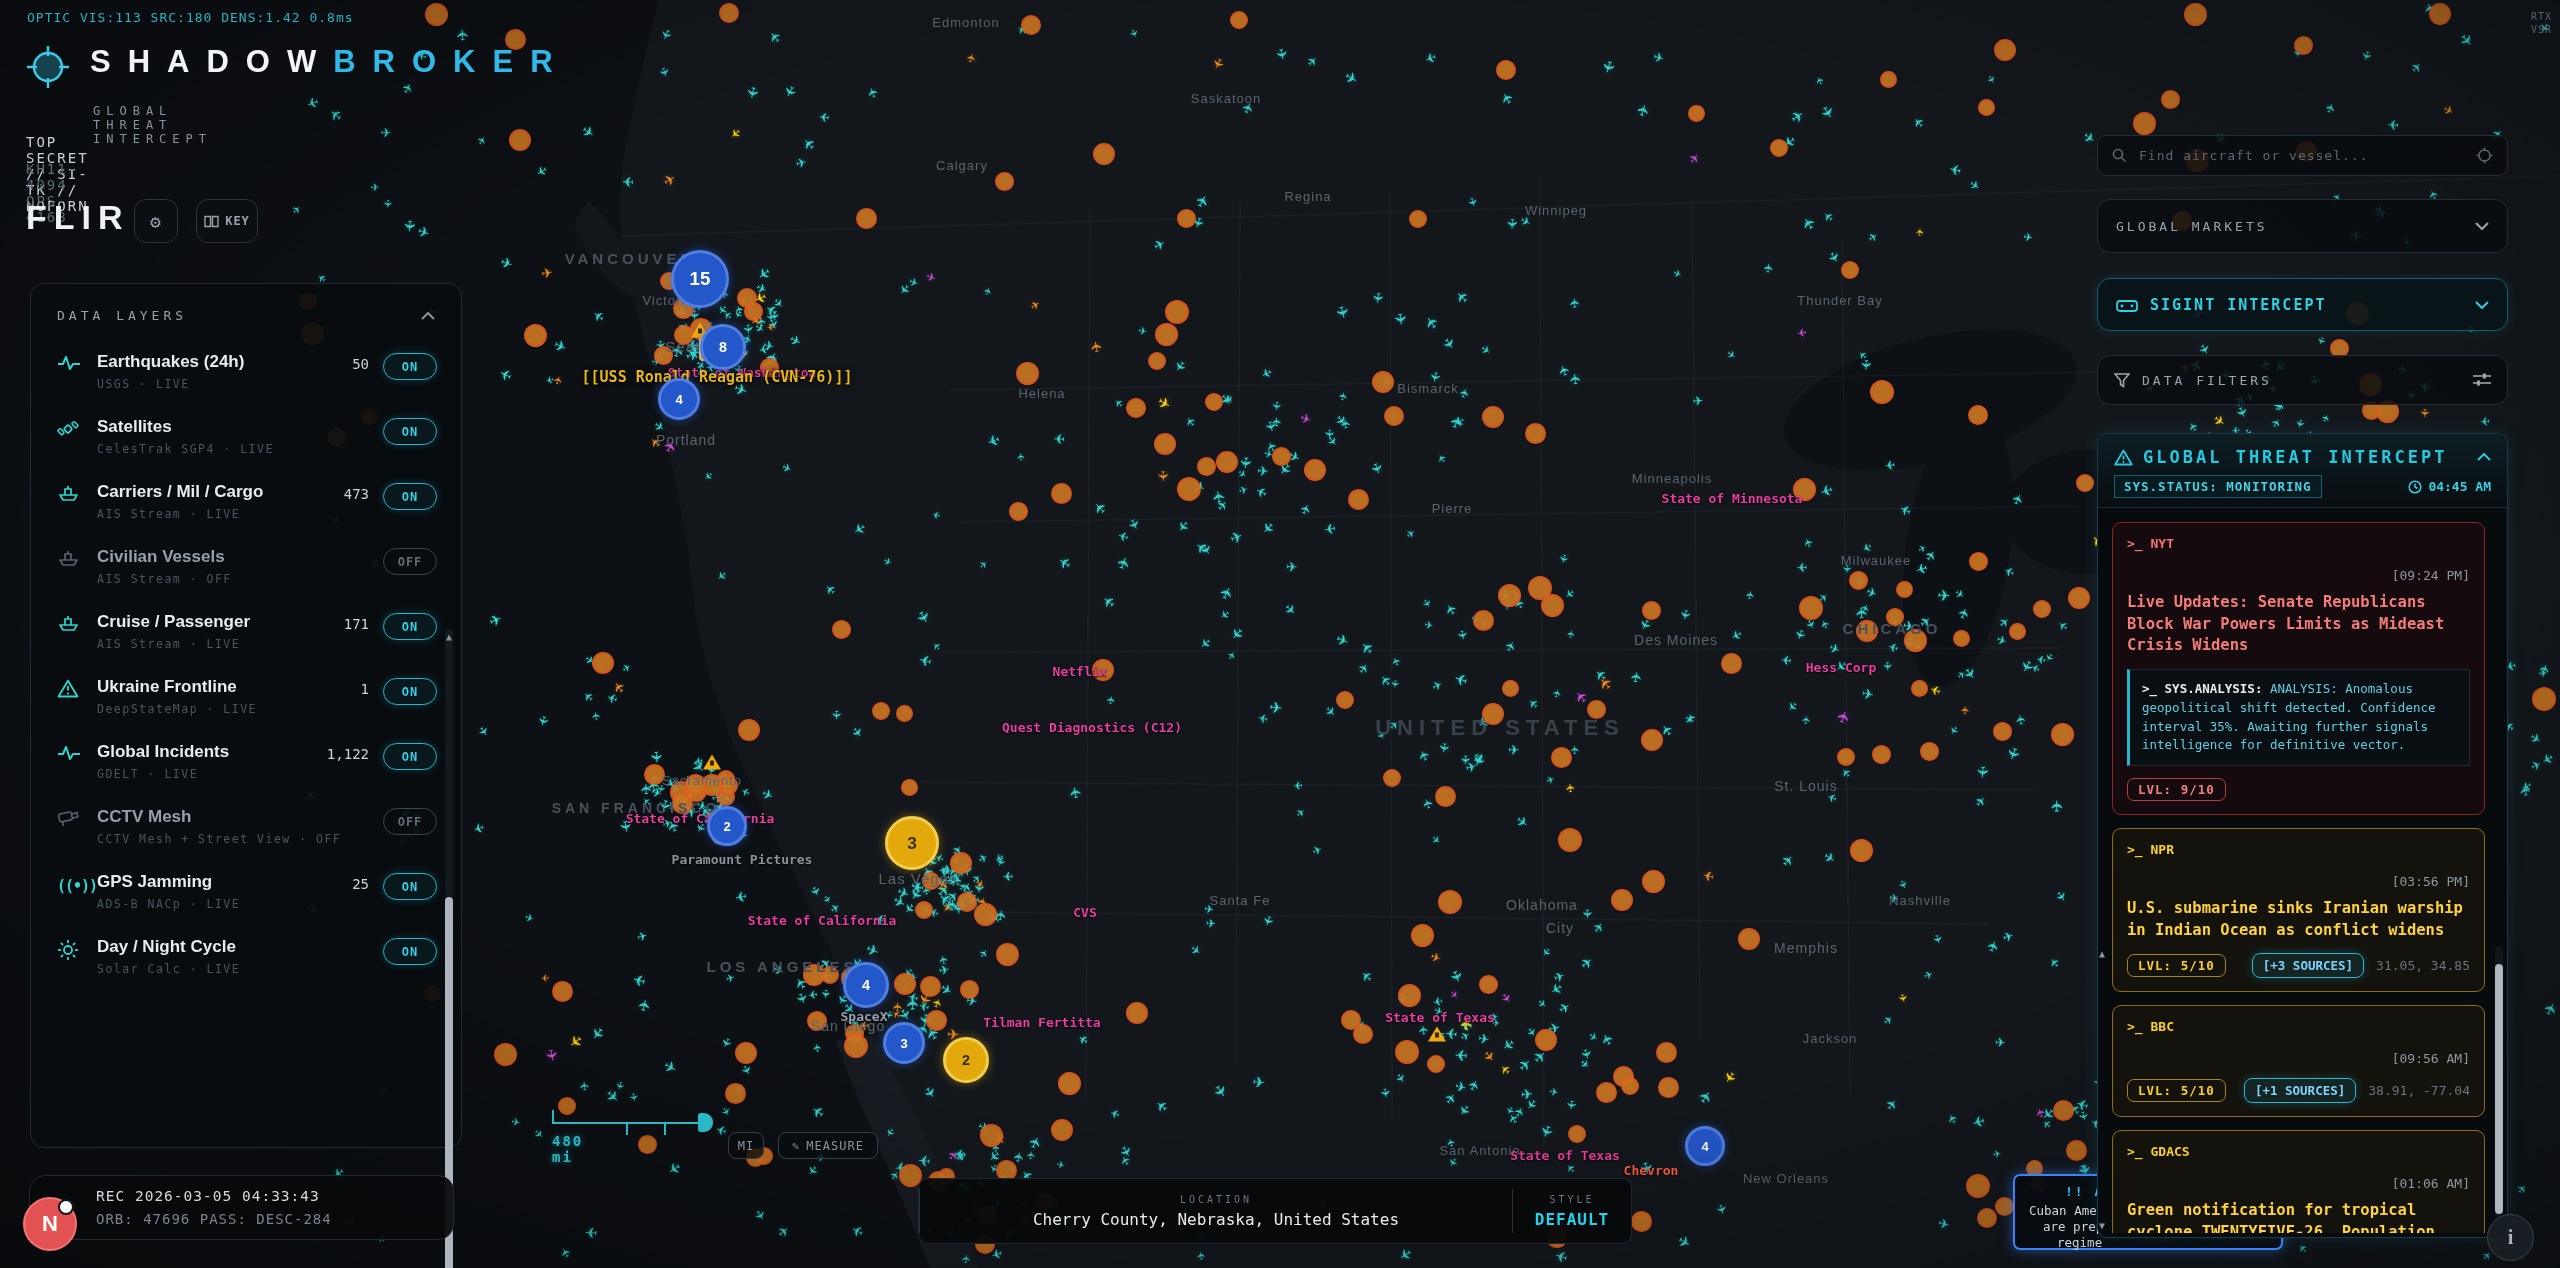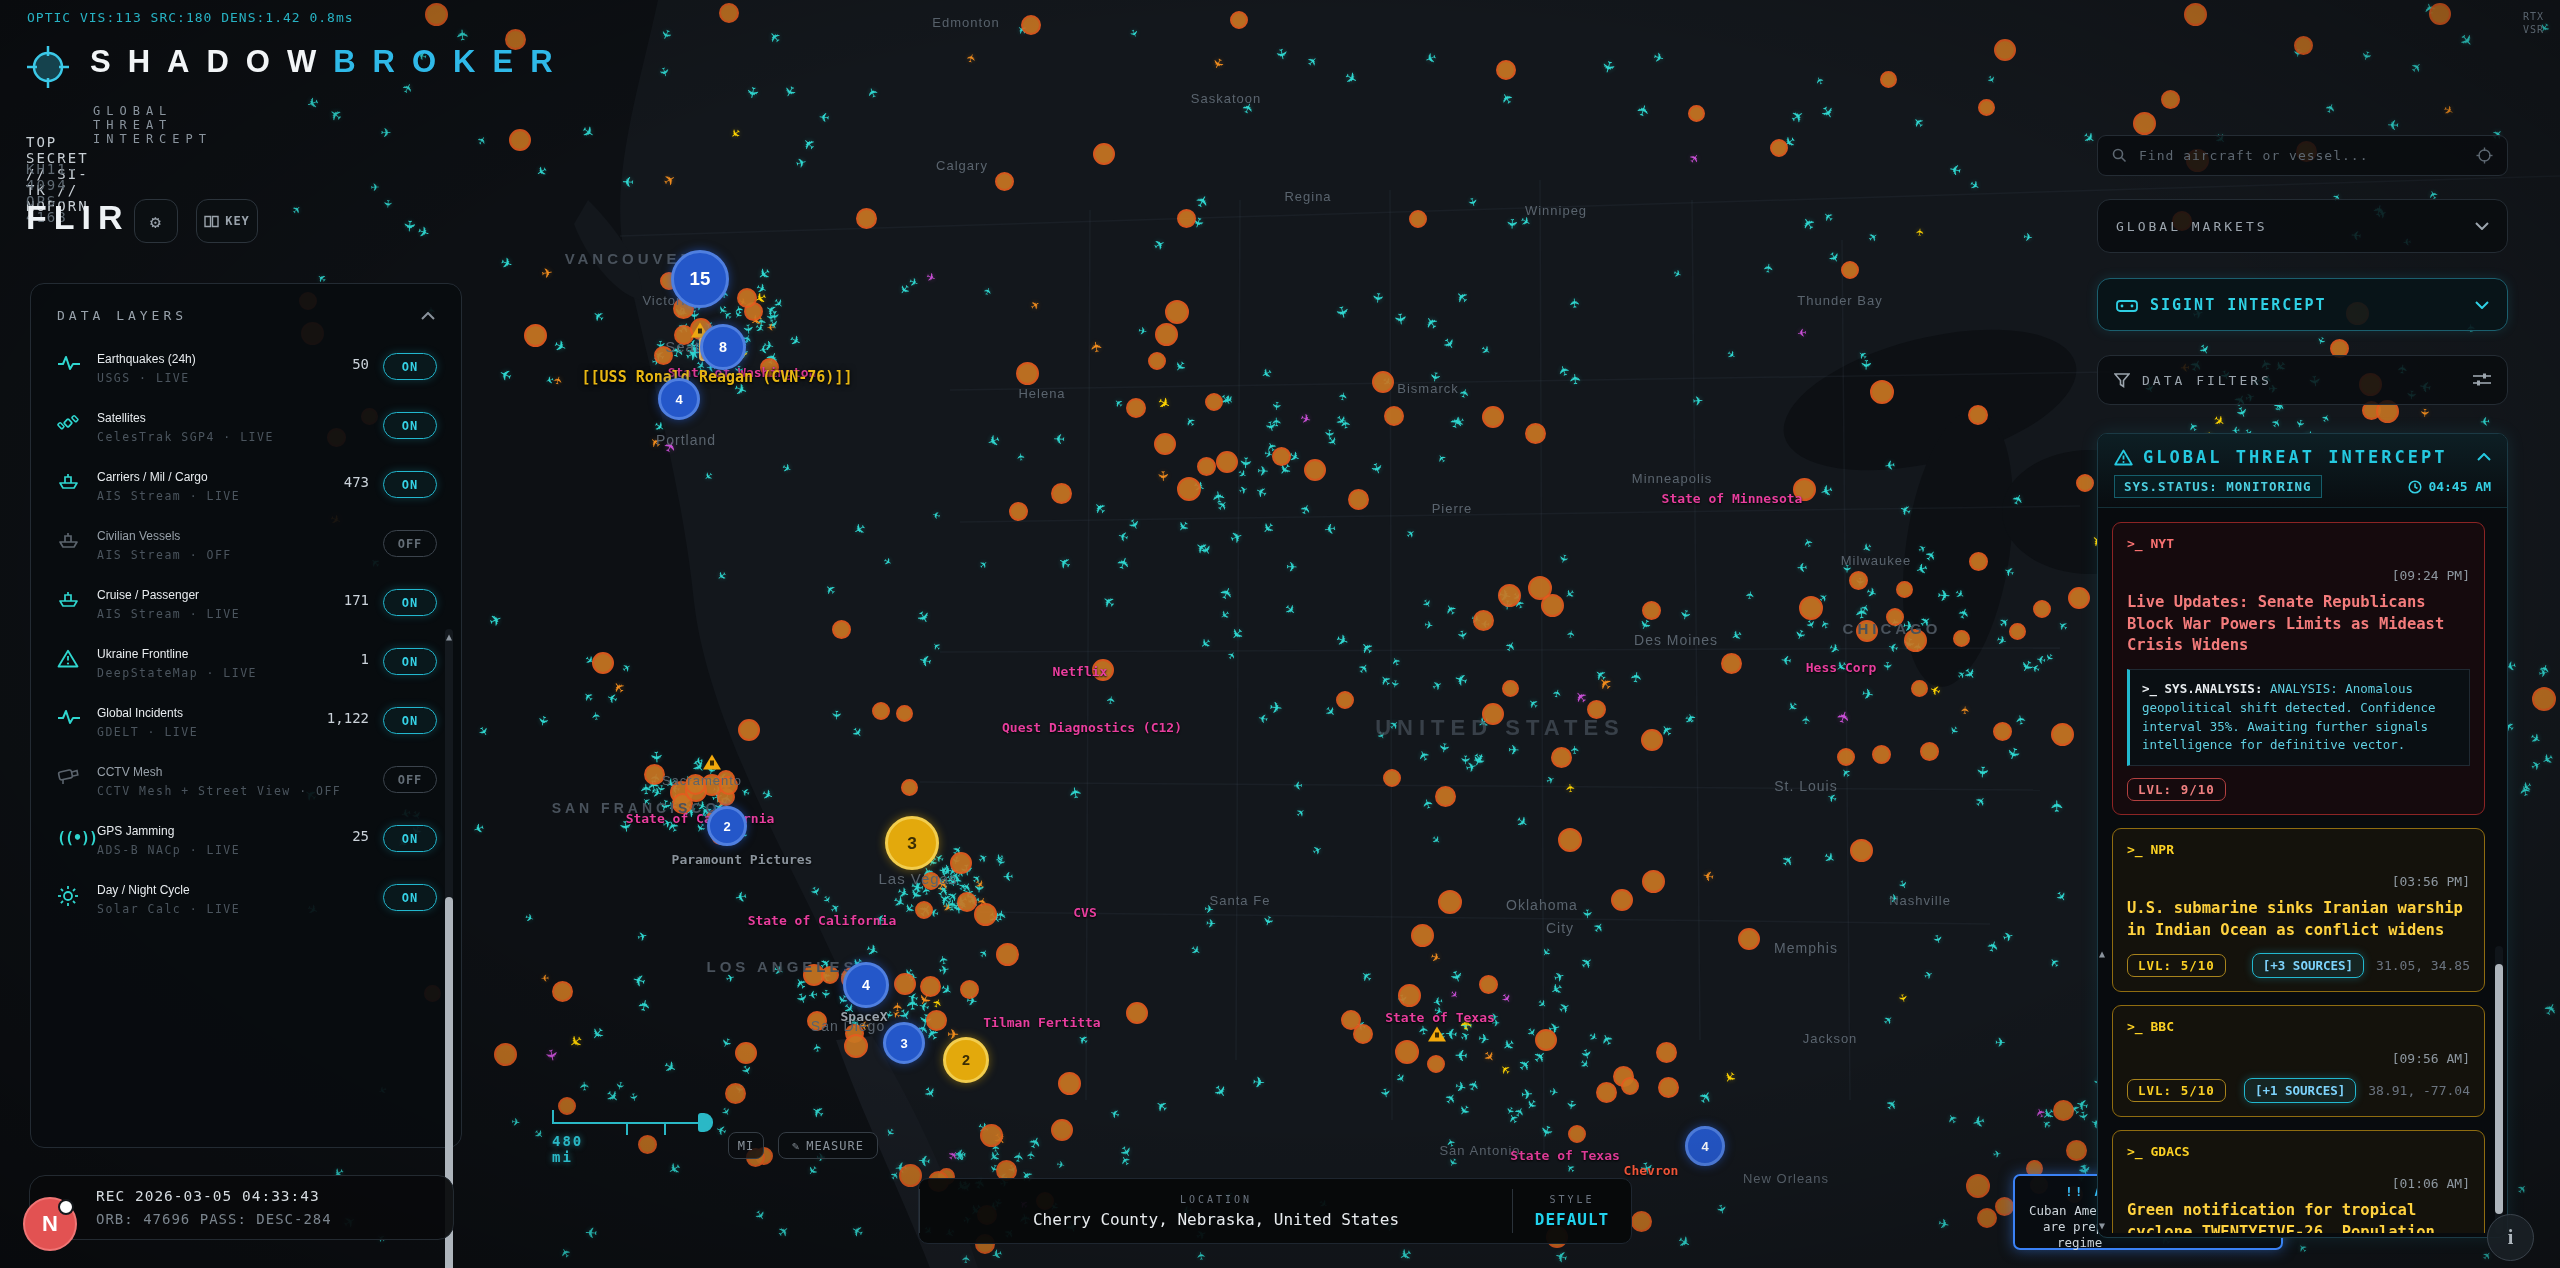--- a/index.html
+++ b/index.html
@@ -41,32 +41,32 @@
   #brand-sub{position:absolute;left:93px;top:104px;font-size:12px;color:#8a949e;letter-spacing:6px;}
   #classif{position:absolute;left:26px;top:134px;font-size:14px;color:#c9d0d6;letter-spacing:2px;}
   #opscode{position:absolute;left:26px;top:161px;font-size:14px;color:#5f6a73;letter-spacing:2px;}
   #flir{position:absolute;left:26px;top:198px;font-family:"Liberation Sans",sans-serif;
         font-size:34px;font-weight:bold;color:#eef2f5;letter-spacing:7px;}
   .hbtn{position:absolute;top:199px;height:44px;border:1px solid #2c343c;border-radius:12px;
         background:rgba(12,15,18,.7);display:flex;align-items:center;justify-content:center;
         color:#9aa3ac;font-size:12px;font-weight:bold;letter-spacing:1px;gap:6px;box-sizing:border-box;}
   #gear-btn{left:134px;width:44px;font-size:18px;}
   #key-btn{left:196px;width:62px;}
-  #rtx{position:absolute;right:16px;top:10px;z-index:10;text-align:left;font-size:10px;color:#59646e;line-height:13px;letter-spacing:1px;}
+  #rtx{position:absolute;right:8px;top:10px;z-index:10;text-align:left;font-size:10px;color:#59646e;line-height:13px;letter-spacing:1px;}
 
   
   #layers-panel{position:absolute;left:30px;top:283px;width:432px;height:865px;z-index:10;
       background:rgba(9,12,15,.93);border:1px solid #232b33;border-radius:14px;box-sizing:border-box;}
   #layers-head{display:flex;align-items:center;justify-content:space-between;padding:24px 26px 10px 26px;}
   #layers-title{font-size:13px;color:#98a2ab;letter-spacing:4px;}
   #layers-list{padding:6px 10px 0 26px;}
   .layer-row{display:flex;align-items:flex-start;padding:13px 0;}
   .layer-icon{width:40px;padding-top:2px;font-size:18px;flex:none;}
   .layer-main{flex:1;min-width:0;}
-  .layer-title{font-family:"Liberation Sans",sans-serif;font-size:12px;font-weight:400;color:#e8ecef;}
+  .layer-title{font-family:"Liberation Sans",sans-serif;font-size:17px;font-weight:700;color:#e8ecef;}
   .layer-row.off .layer-title{color:#97a0a9;}
   .layer-sub{margin-top:5px;font-size:11.5px;color:#4b555e;letter-spacing:1.5px;}
   .layer-count{font-size:14px;color:#cbd3da;margin:4px 14px 0 6px;flex:none;}
   .toggle{flex:none;width:54px;height:27px;border-radius:14px;display:flex;align-items:center;justify-content:center;
       font-size:12px;font-weight:bold;letter-spacing:1px;margin-top:1px;margin-right:14px;box-sizing:border-box;}
   .toggle.on{border:1.5px solid #22b8cf;color:#35d0e4;background:rgba(34,184,207,.07);box-shadow:0 0 8px rgba(34,184,207,.25);}
   .toggle.off{border:1.5px solid #3c444d;color:#646e77;background:transparent;}
   .vscroll{position:absolute;border-radius:4px;background:#14191e;}
   .vthumb{position:absolute;border-radius:4px;background:#aeb5bc;}
   .varrow{position:absolute;color:#8a939c;font-size:10px;left:0;width:100%;text-align:center;}

